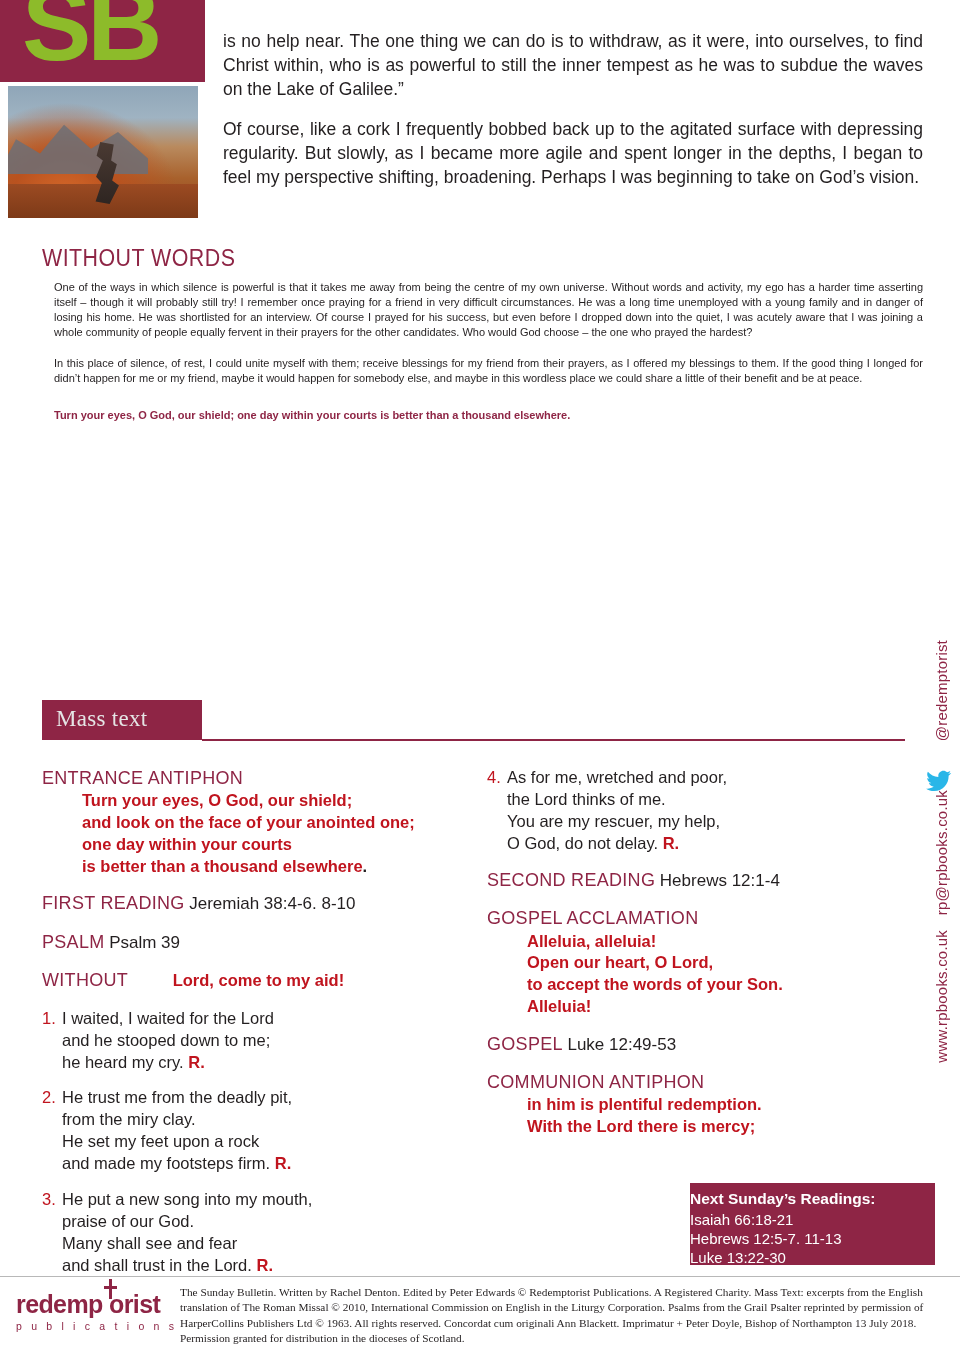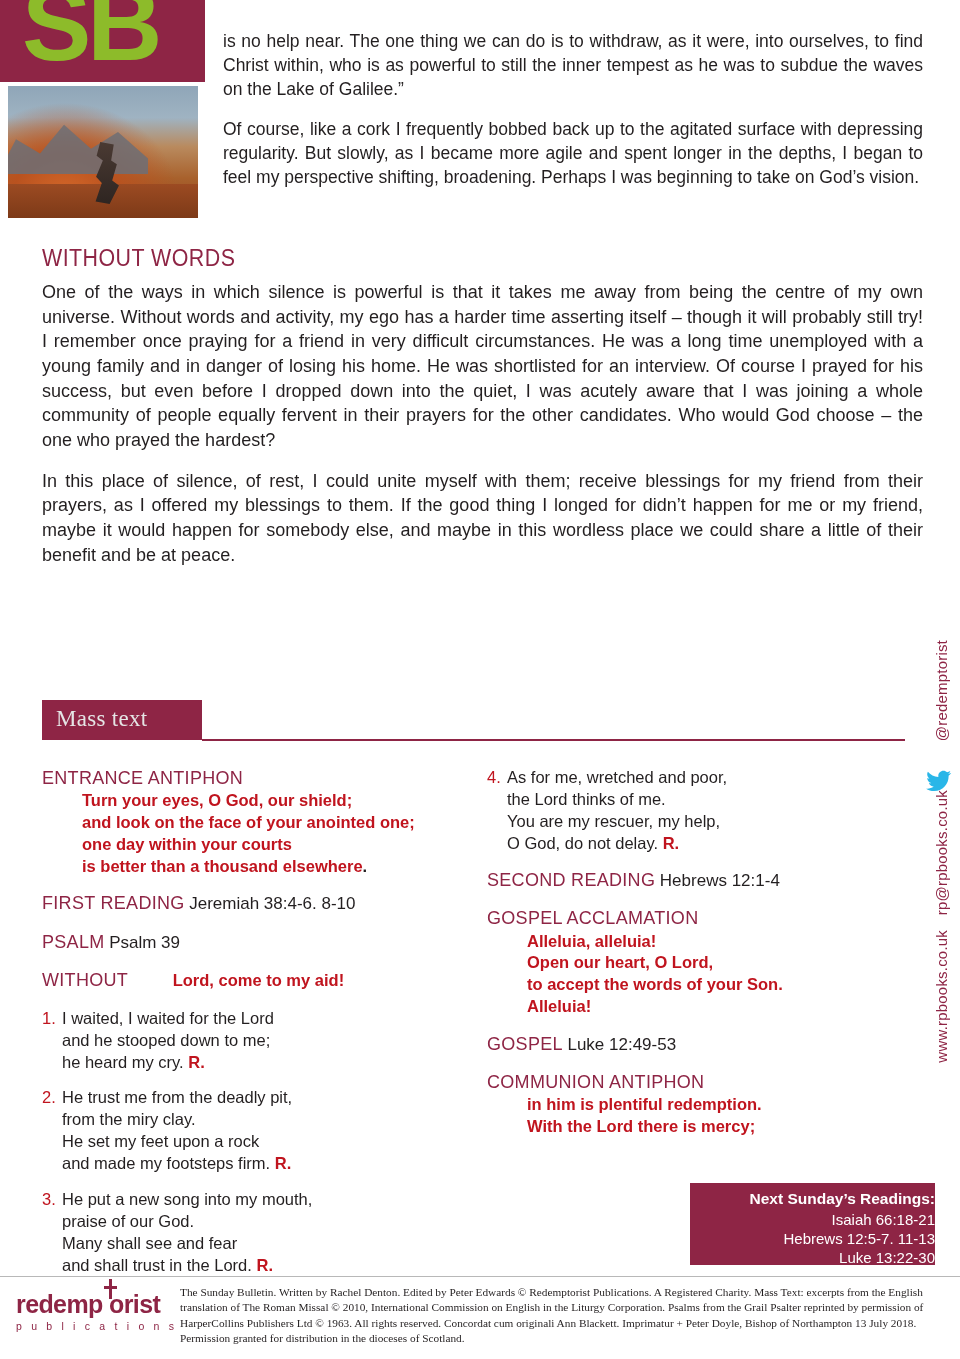--- a/index.html
+++ b/index.html
@@ -86,22 +86,22 @@
     font-family: "Liberation Sans Narrow", "Liberation Sans", sans-serif;
     font-size: 23px;
     font-weight: normal;
     letter-spacing: .5px;
     color: #8e2545;
     margin: 0 0 8px 0;
     transform: scaleX(.93);
     transform-origin: left center;
   }
   .article p {
-    margin: 0 0 16px 0;
-    font-size: 18px;
+    margin: 0 0 16px 12px;
+    font-size: 11px;
     line-height: 1.37;
     text-align: justify;
     color: #231f20;
   }
   .article p.pullquote {
     color: #8e2545;
     font-weight: bold;
     margin-top: 22px;
   }
 
@@ -203,21 +203,21 @@
     line-height: 1;
   }
 
   
   .next-box {
     position: absolute;
     left: 690px; top: 1183px;
     width: 245px; height: 82px;
     background: #8e2545;
     color: #ffffff;
-    text-align: right;
+    text-align: left;
     padding-top: 7px;
   }
   .next-box .t {
     font-weight: bold;
     font-size: 15.5px;
     margin-bottom: 2px;
   }
   .next-box .r {
     font-size: 15px;
     line-height: 1.28;
@@ -287,20 +287,21 @@
 
 <div class="body-col">
   <p>is no help near. The one thing we can do is to withdraw, as it were, into ourselves, to find Christ within, who is as powerful to still the inner tempest as he was to subdue the waves on the Lake of Galilee.”</p>
   <p>Of course, like a cork I frequently bobbed back up to the agitated surface with depressing regularity. But slowly, as I became more agile and spent longer in the depths, I began to feel my perspective shifting, broadening. Perhaps I was beginning to take on God’s vision.</p>
 </div>
 
 <div class="article">
   <h2 class="section-head">WITHOUT WORDS</h2>
   <p>One of the ways in which silence is powerful is that it takes me away from being the centre of my own universe. Without words and activity, my ego has a harder time asserting itself – though it will probably still try! I remember once praying for a friend in very difficult circumstances. He was a long time unemployed with a young family and in danger of losing his home. He was shortlisted for an interview. Of course I prayed for his success, but even before I dropped down into the quiet, I was acutely aware that I was joining a whole community of people equally fervent in their prayers for the other candidates. Who would God choose – the one who prayed the hardest?</p>
   <p>In this place of silence, of rest, I could unite myself with them; receive blessings for my friend from their prayers, as I offered my blessings to them. If the good thing I longed for didn’t happen for me or my friend, maybe it would happen for somebody else, and maybe in this wordless place we could share a little of their benefit and be at peace.</p>
+  <p class="pullquote">Turn your eyes, O God, our shield; one day within your courts is better than a thousand elsewhere.</p>
 </div>
 
 <div class="masstext-tab">
   <span>Mass text</span>
 </div>
 <div class="masstext-rule"></div>
 
 <div class="mt-col left">
 
   <div class="mt-block">

